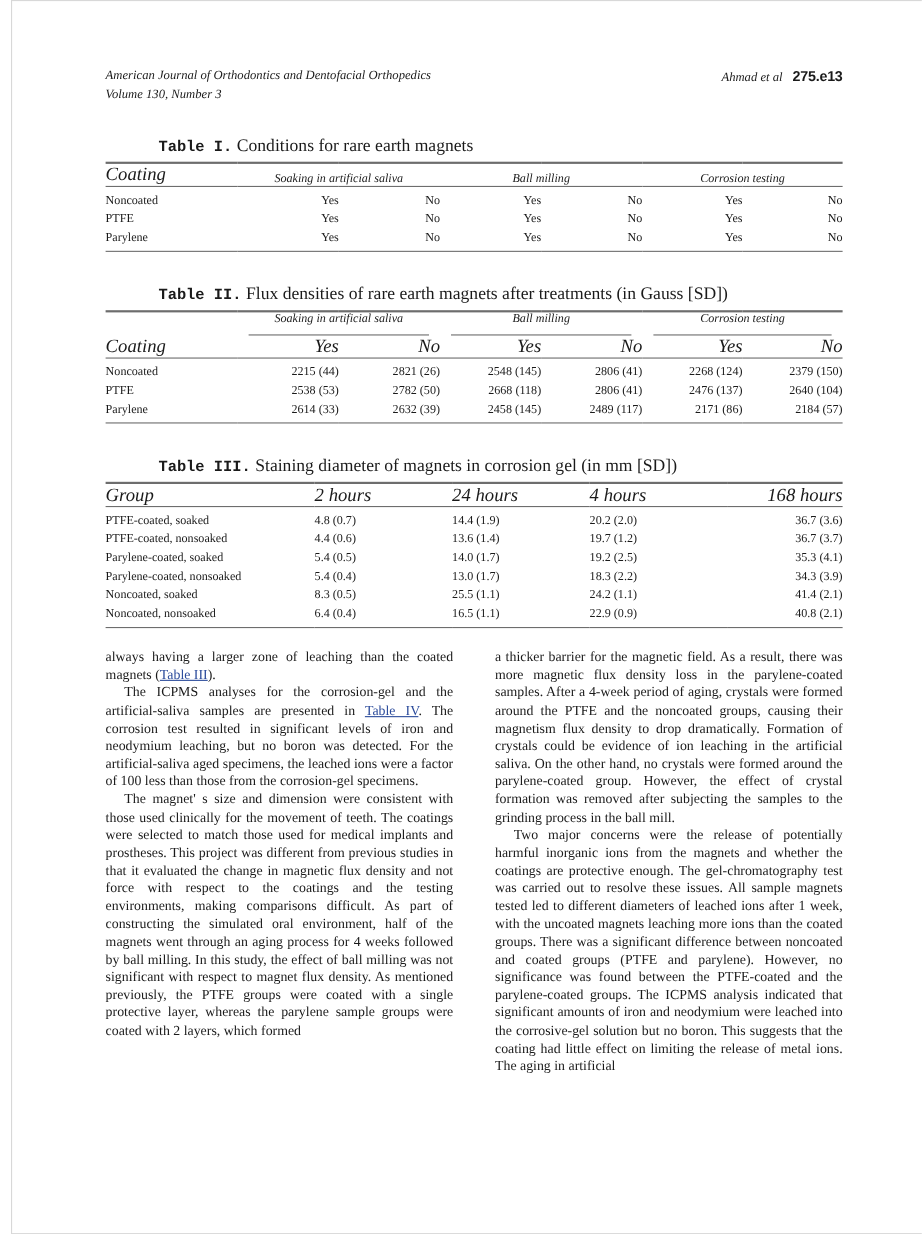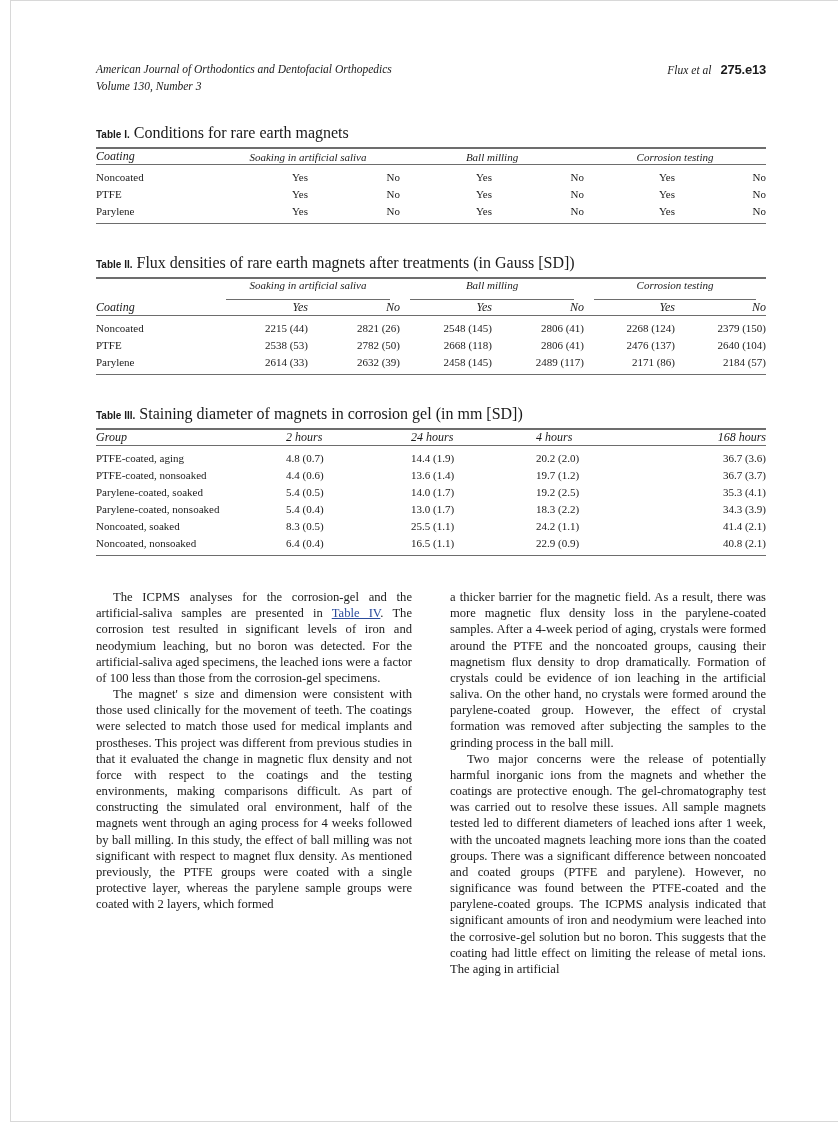--- a/index.html
+++ b/index.html
@@ -48,23 +48,24 @@
   }
 
   
   .table-block { margin-top: 30px; }
   .table-caption {
     font-size: 11.5px;
     margin-bottom: 5px;
     white-space: nowrap;
   }
   .table-caption .tnum {
-    font-family: Liberation Sans, sans-serif;
+    font-family: Liberation Mono, monospace;
     font-weight: bold;
-    font-size: 10px;
+    font-size: 14px;
+    margin-left: 48px;
   }
   .table-caption .ttext { font-size: 16px; padding-left: 4px; }
 
   table.data {
     width: 670px;
     border-collapse: collapse;
     font-size: 11px;
     table-layout: fixed;
   }
   table.data th, table.data td {
@@ -86,21 +87,21 @@
   .hdr-group.underlined > span {
     display: block;
     padding-bottom: 3px;
   }
   .grp-underline {
     height: 0; border-bottom: 1.1px solid #6d6d6d;
     margin: 0 10px;
   }
   .hdr-col {
     font-style: italic;
-    font-size: 12px;
+    font-size: 17px;
     padding: 4px 0 5px 0;
     margin-top: 15px;
   }
   .c-left   { text-align: left; }
   .c-center { text-align: right; }
   .c-right  { text-align: right; }
 
   table.data tbody tr td { padding: 2.5px 0 2.5px 0; }
   table.data tbody tr:first-child td { padding-top: 6px; }
   table.data tbody tr:last-child  td { padding-bottom: 6px; }
@@ -139,21 +140,21 @@
 <div class="page">
 
   <div class="content">
 
     <div class="runhead">
       <div class="runhead-left">
         <div>American Journal of Orthodontics and Dentofacial Orthopedics</div>
         <div>Volume 130, Number 3</div>
       </div>
       <div class="runhead-right">
-        <span class="runhead-authors">Flux et al</span>
+        <span class="runhead-authors">Ahmad et al</span>
         <span class="runhead-page">275.e13</span>
       </div>
     </div>
 
     <div class="table-block">
       <div class="table-caption">
         <span class="tnum">Table I.</span><span class="ttext">Conditions for rare earth magnets</span>
       </div>
       <table class="data">
         <colgroup>
@@ -303,21 +304,21 @@
           <tr class="rule-top">
             <th class="hdr-col c-left">Group</th>
             <th class="hdr-col c-left">2 hours</th>
             <th class="hdr-col c-left">24 hours</th>
             <th class="hdr-col c-left">4 hours</th>
             <th class="hdr-col c-right">168 hours</th>
           </tr>
         </thead>
         <tbody class="rule-mid">
           <tr>
-            <td class="c-left">PTFE-coated, aging</td>
+            <td class="c-left">PTFE-coated, soaked</td>
             <td class="c-left">4.8 (0.7)</td>
             <td class="c-left">14.4 (1.9)</td>
             <td class="c-left">20.2 (2.0)</td>
             <td class="c-right">36.7 (3.6)</td>
           </tr>
           <tr>
             <td class="c-left">PTFE-coated, nonsoaked</td>
             <td class="c-left">4.4 (0.6)</td>
             <td class="c-left">13.6 (1.4)</td>
             <td class="c-left">19.7 (1.2)</td>
@@ -358,20 +359,21 @@
             </tr>
         </tfoot>
       </table>
     </div>
 
   </div>
 
   <div class="body-cols">
 
     <div class="col">
+      <p class="noindent"><span>always having a larger zone of leaching than the coated magnets (</span><a class="xref" href="#">Table III</a><span>).</span></p>
       <p><span>The ICPMS analyses for the corrosion-gel and the artificial-saliva samples are presented in </span><a class="xref" href="#">Table IV</a><span>. The corrosion test resulted in significant levels of iron and neodymium leaching, but no boron was detected. For the artificial-saliva aged specimens, the leached ions were a factor of 100 less than those from the corrosion-gel specimens.</span></p>
       <p>The magnet' s size and dimension were consistent with those used clinically for the movement of teeth. The coatings were selected to match those used for medical implants and prostheses. This project was different from previous studies in that it evaluated the change in magnetic flux density and not force with respect to the coatings and the testing environments, making comparisons difficult. As part of constructing the simulated oral environment, half of the magnets went through an aging process for 4 weeks followed by ball milling. In this study, the effect of ball milling was not significant with respect to magnet flux density. As mentioned previously, the PTFE groups were coated with a single protective layer, whereas the parylene sample groups were coated with 2 layers, which formed</p>
     </div>
 
     <div class="col">
       <p class="noindent">a thicker barrier for the magnetic field. As a result, there was more magnetic flux density loss in the parylene-coated samples. After a 4-week period of aging, crystals were formed around the PTFE and the noncoated groups, causing their magnetism flux density to drop dramatically. Formation of crystals could be evidence of ion leaching in the artificial saliva. On the other hand, no crystals were formed around the parylene-coated group. However, the effect of crystal formation was removed after subjecting the samples to the grinding process in the ball mill.</p>
       <p>Two major concerns were the release of potentially harmful inorganic ions from the magnets and whether the coatings are protective enough. The gel-chromatography test was carried out to resolve these issues. All sample magnets tested led to different diameters of leached ions after 1 week, with the uncoated magnets leaching more ions than the coated groups. There was a significant difference between noncoated and coated groups (PTFE and parylene). However, no significance was found between the PTFE-coated and the parylene-coated groups. The ICPMS analysis indicated that significant amounts of iron and neodymium were leached into the corrosive-gel solution but no boron. This suggests that the coating had little effect on limiting the release of metal ions. The aging in artificial</p>
     </div>
 
   </div>

